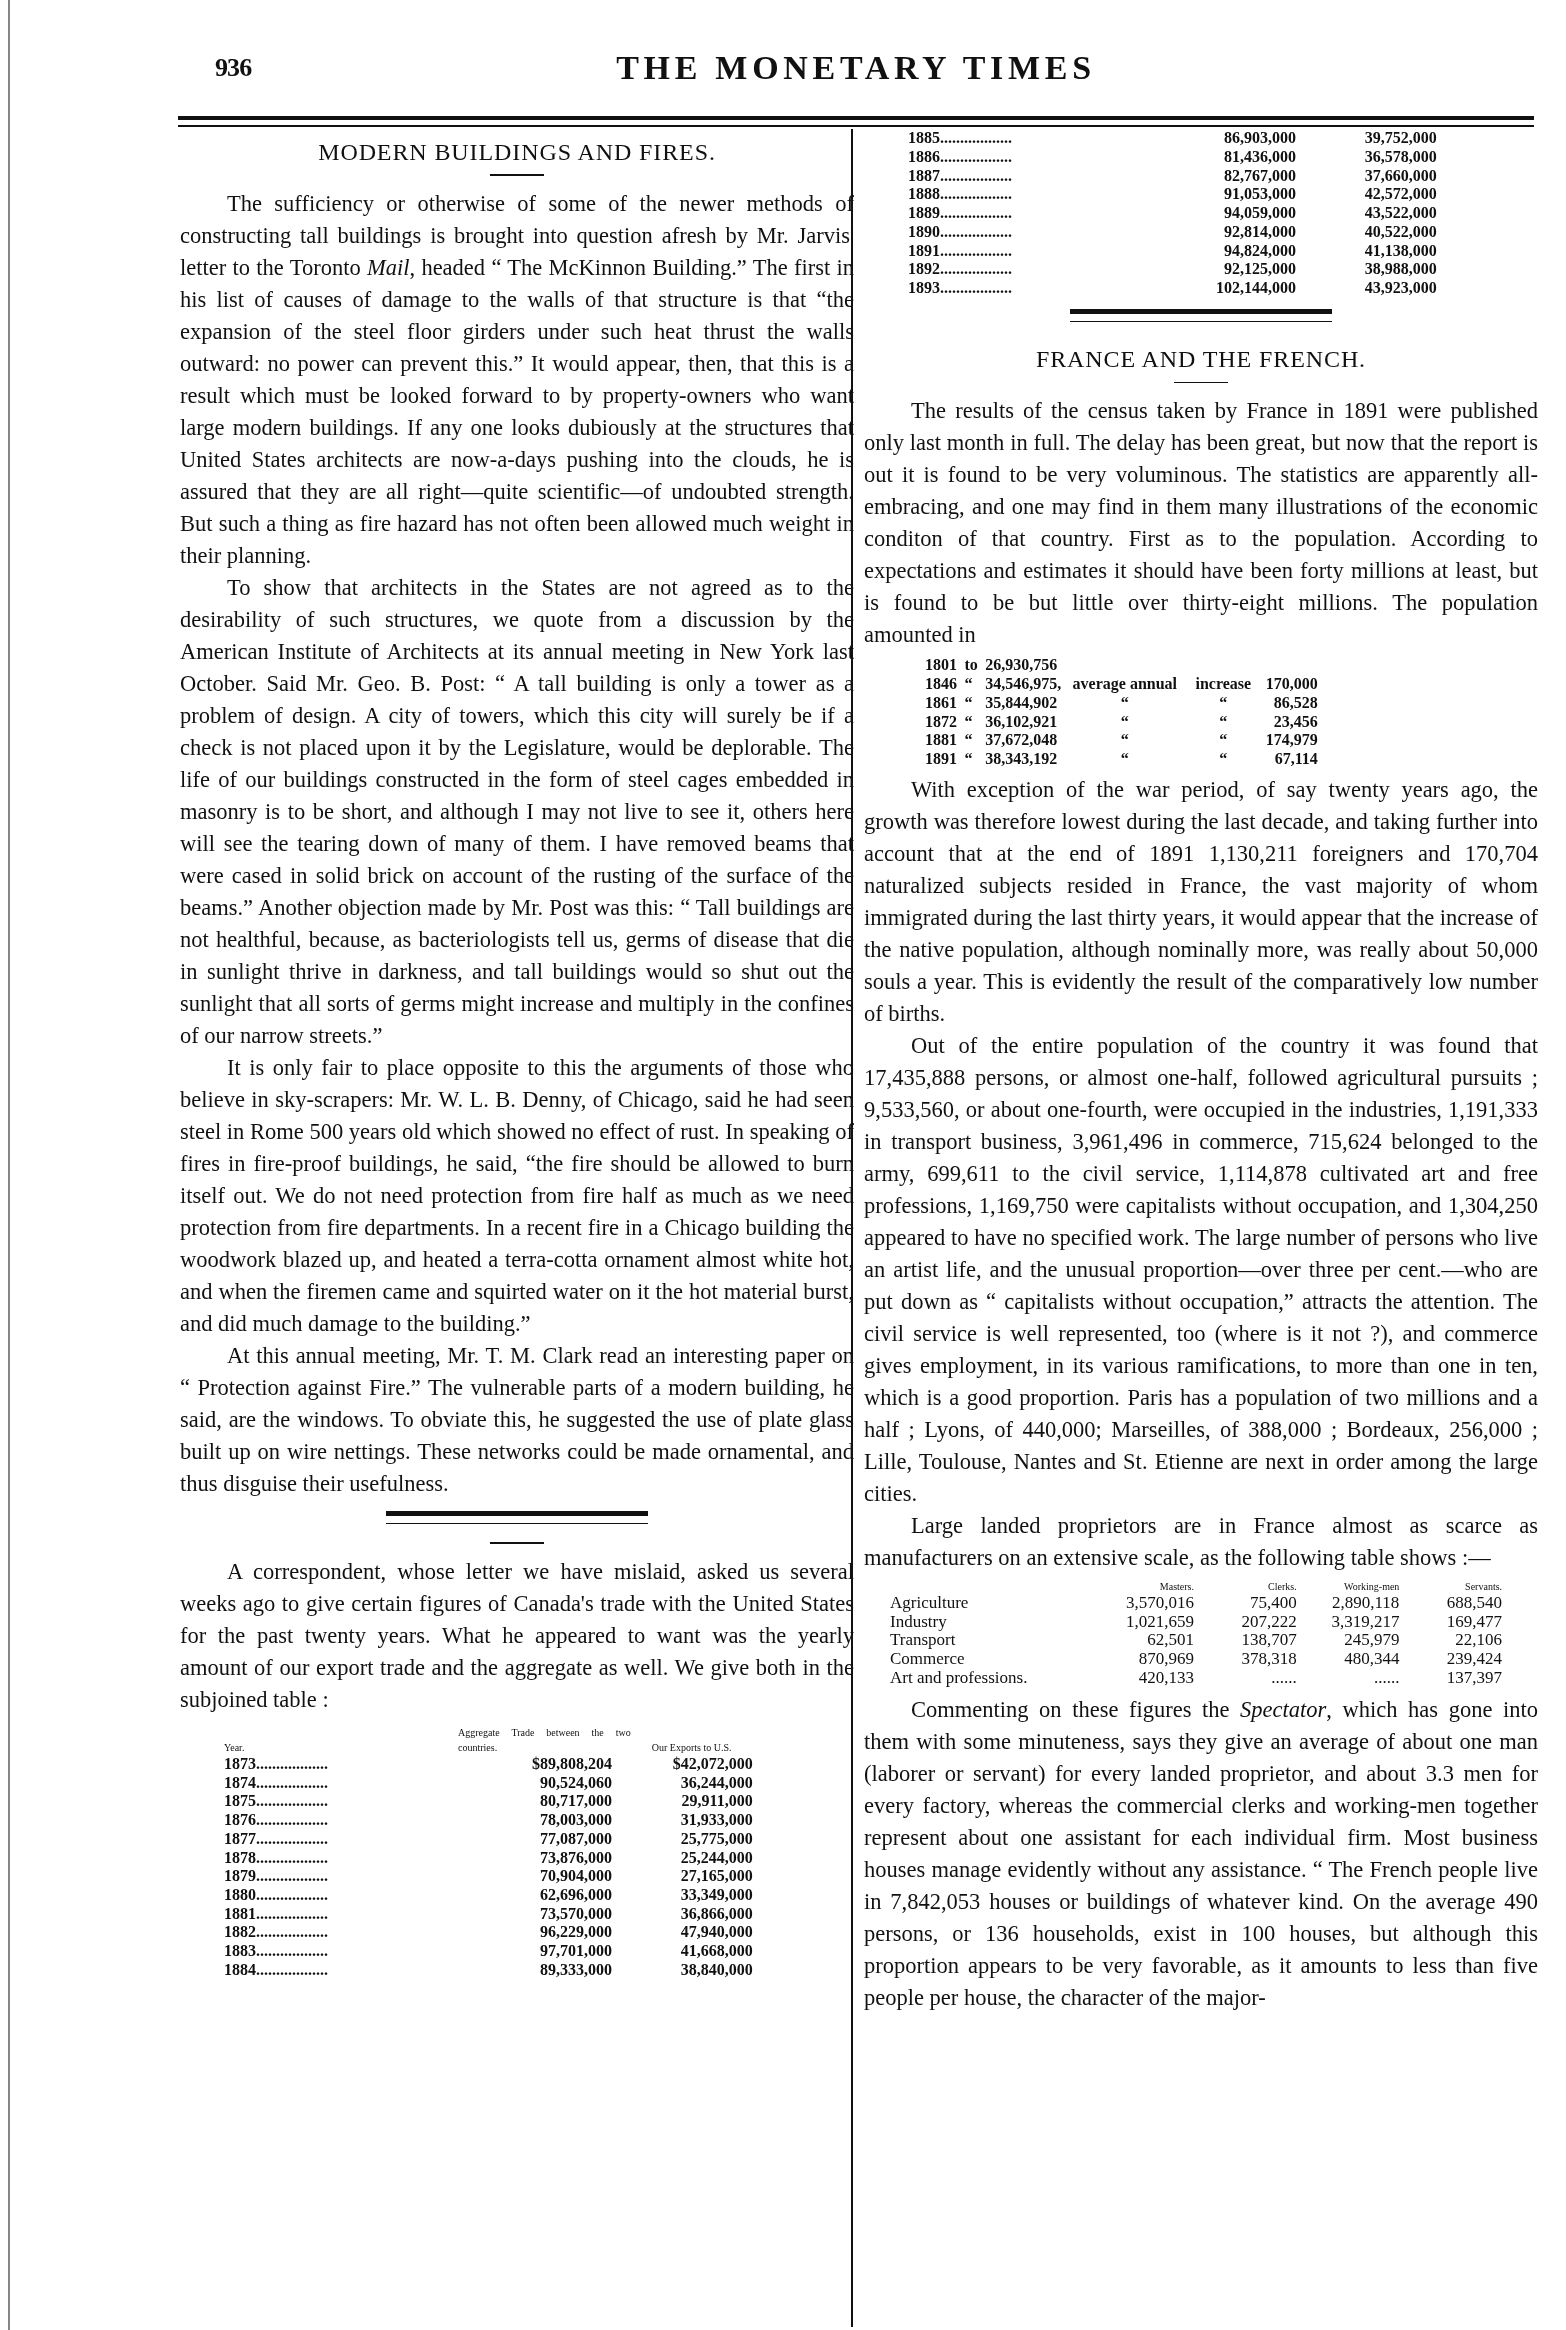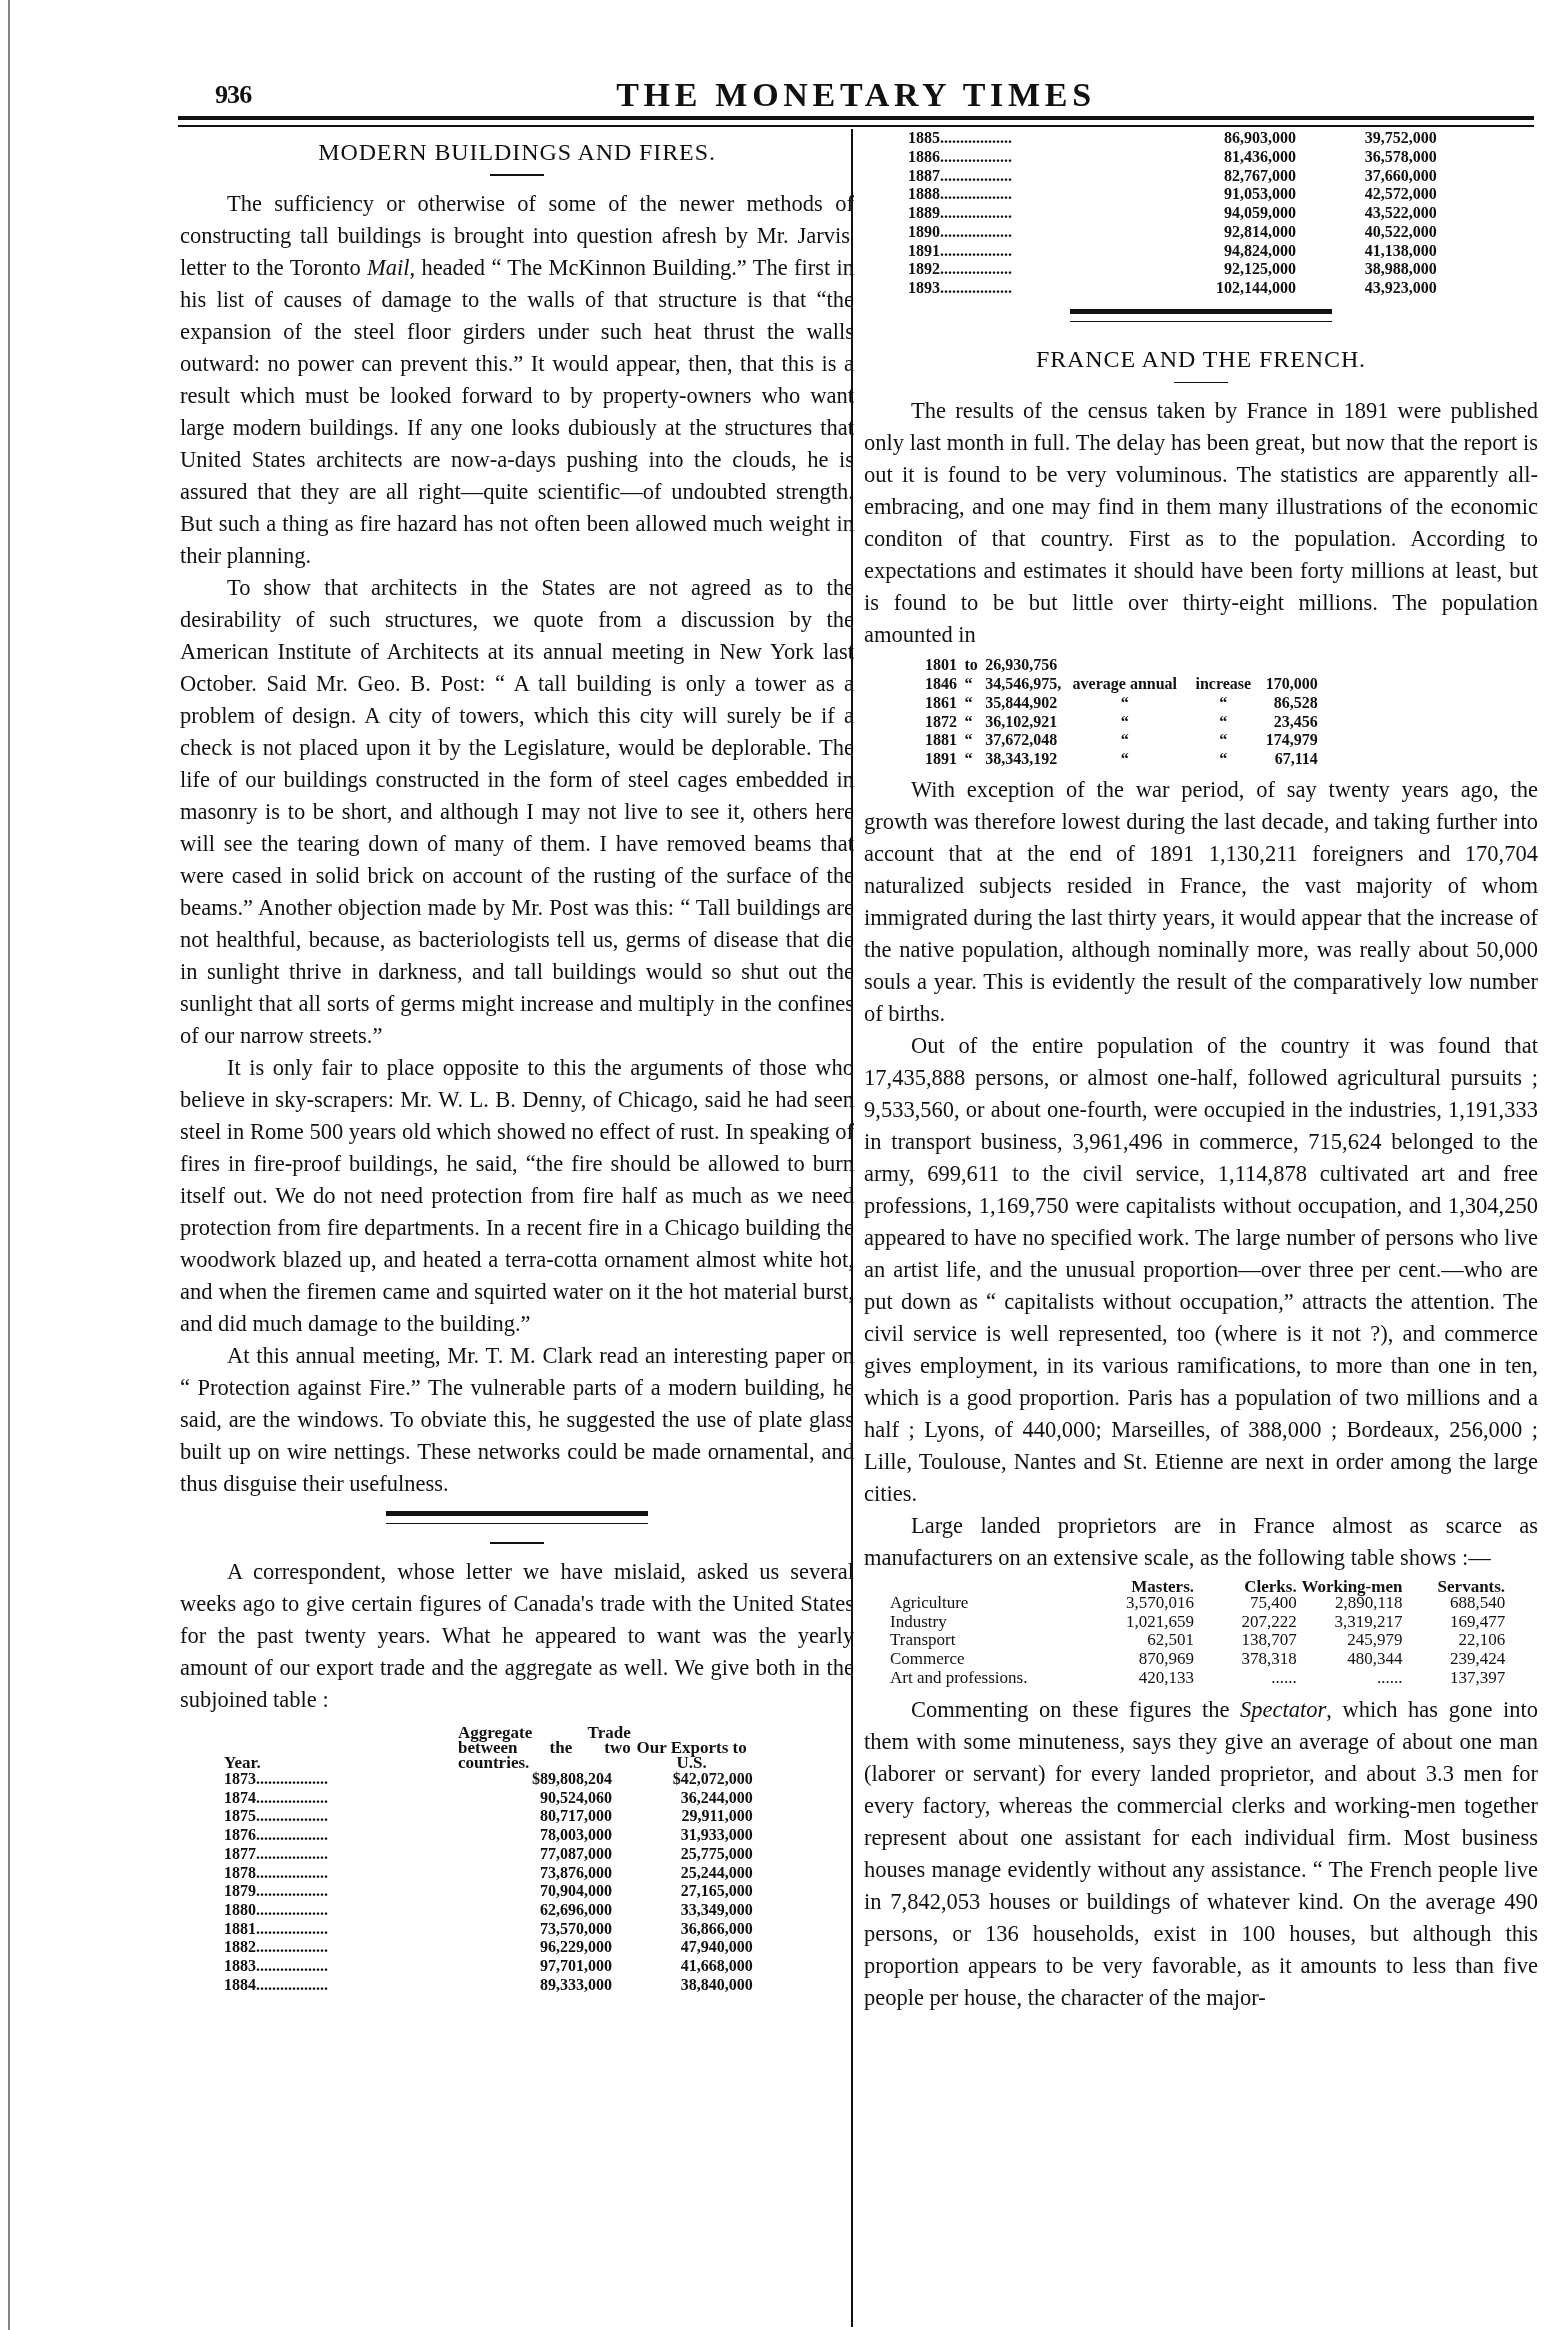--- a/index.html
+++ b/index.html
@@ -1,37 +1,37 @@
 <!DOCTYPE html>
 <html style="font-size:7.5px"><head>
 <meta charset="utf-8">
 <style>
   html, body { margin:0; padding:0; background:#ffffff; }
   body { width:1566px; height:2330px; position:relative; overflow:hidden;
          font-family:"Liberation Serif","DejaVu Serif",serif; color:#111; }
   .left-edge { position:absolute; left:8.4px; top:0; width:1.4px; height:2330px; background:#222; opacity:.55; }
-  .header { position:absolute; left:178px; top:80px; width:1356px; height:37px; }
+  .header { position:absolute; left:178px; top:53px; width:1356px; height:37px; }
   .page-num { position:absolute; left:37px; top:0; font-size:26px; font-weight:bold; letter-spacing:-0.9px; }
   .masthead { position:absolute; left:0; width:100%; text-align:center; top:-3.7px; font-size:34px; font-weight:bold; letter-spacing:4.7px; }
   .rule-top { position:absolute; left:178px; top:116px; width:1356px; height:3.7px; background:#111; }
   .rule-top2 { position:absolute; left:178px; top:125px; width:1356px; height:2.3px; background:#111; }
   .col-divider { position:absolute; left:851px; top:129px; width:1.9px; height:2198px; background:#111; }
   .col { position:absolute; top:133px; width:674px; font-size:22.5px; line-height:32px; text-align:justify; hyphens:auto; }
   .col-left { left:180px; }
   .col-right { left:864px; }
   .section-title { text-align:center; font-size:24px; letter-spacing:0.9px; margin:0; line-height:1.6; font-weight:normal; }
   .short-rule { width:54px; height:1.4px; background:#111; margin:2.8px auto 12px; }
   .double-rule { width:262px; margin:11.2px auto 18px; }
   .double-rule .thick { height:5.6px; background:#111; }
   .double-rule .thin { height:1.4px; background:#111; margin-top:6.5px; }
   p.para { margin:0; text-indent:47px; }
   i { font-style:italic; }
   table { border-collapse:collapse; font-size:16px; line-height:18.7px; font-weight:bold; }
   td, th { padding:0; white-space:nowrap; }
-  th { font-weight:bold; font-size:17px; line-height:15px; vertical-align:bottom; }
+  th { font-weight:normal; font-size:10px; line-height:15px; vertical-align:bottom; }
   .num { text-align:right; }
   .dots { color:#111; }
   .trade-table { margin:9.4px 0 0 44px; }
   .trade-table td.yr { width:234px; }
   .trade-table td.agg { width:154px; text-align:right; padding-right:18.7px;}
   .trade-table td.exp { width:122px; text-align:right; }
   .trade-cont { margin:0 0 0 44px; }
   .pop-table { margin:5.6px 0 5.6px 61px; font-weight:bold; }
   .pop-table td { padding-right:7.5px; }
   .occ-table { margin:4.7px 0 6.5px 26px; font-weight:normal; font-size:17px; }

